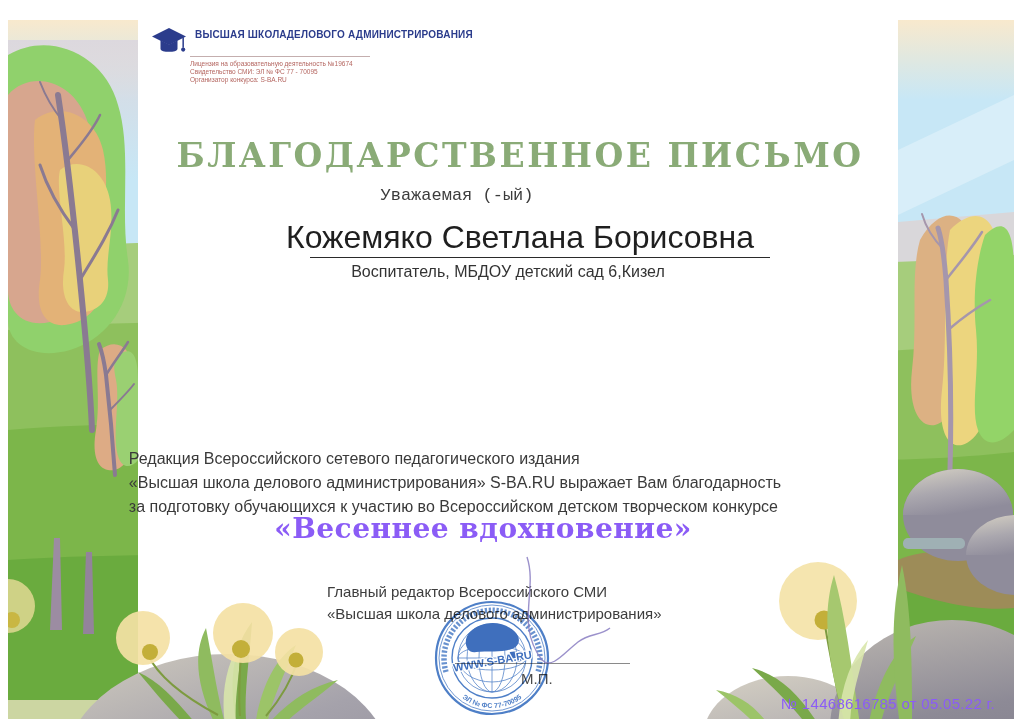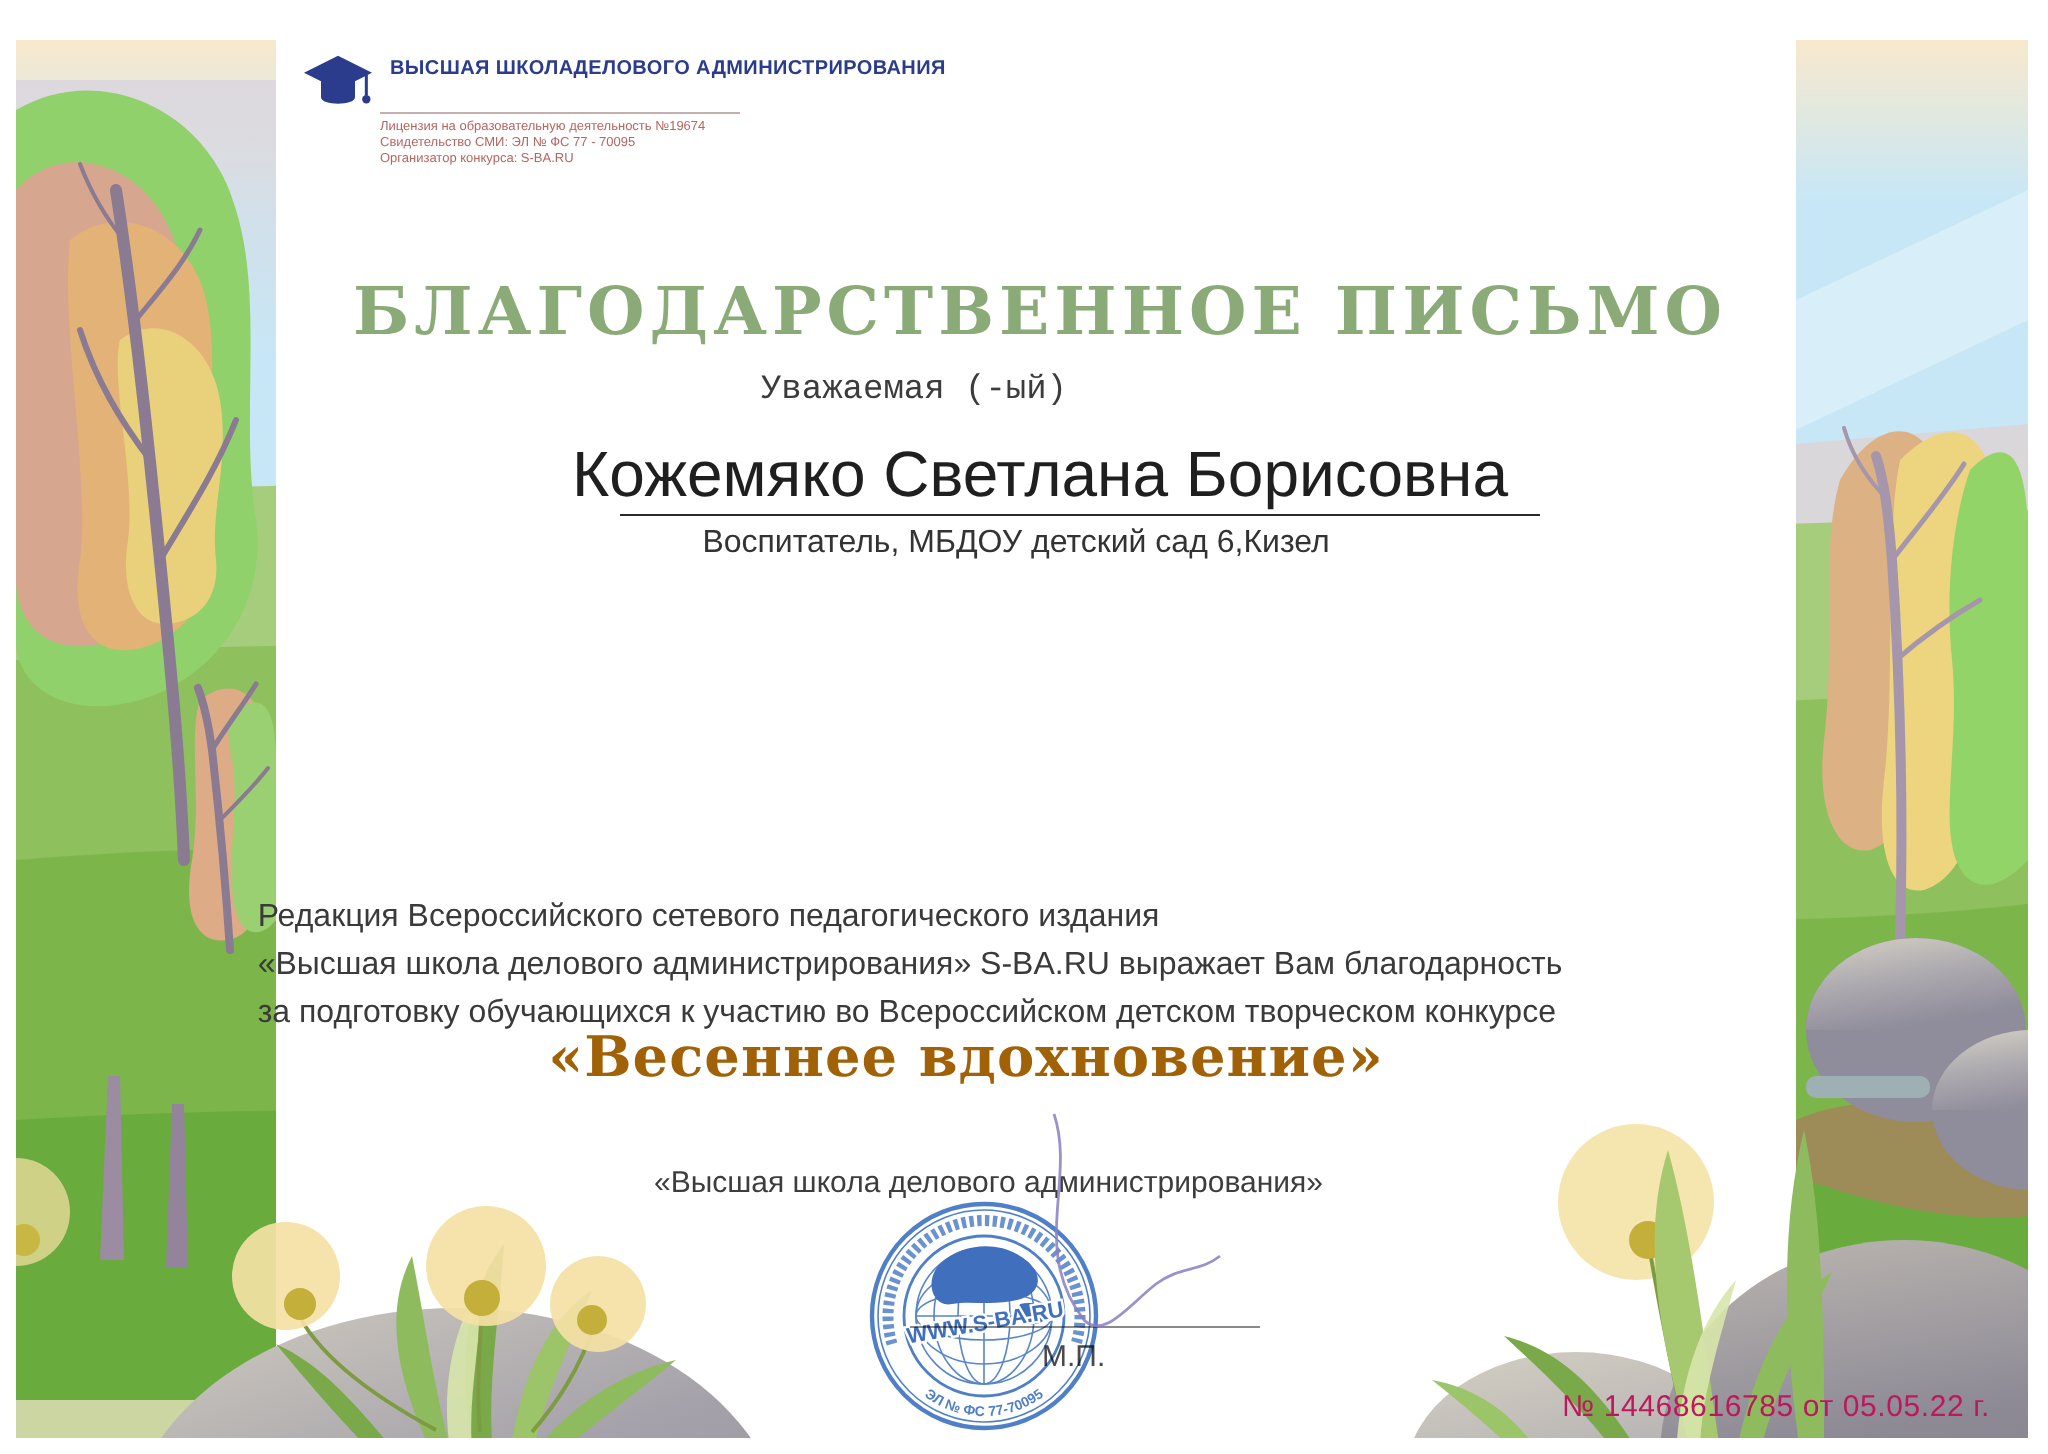--- a/index.html
+++ b/index.html
@@ -34,33 +34,33 @@
     left:520px;top:136px;font-family:"DejaVu Serif",serif;font-weight:bold;
     font-size:33px;letter-spacing:2.5px;color:#8aab77;text-align:center;
   }
   #salutation{left:457px;top:186px;font-size:17px;color:#3c3c3c;font-family:Liberation Mono, monospace;}
   #recipient-name{left:520px;top:219px;font-size:32px;color:#1f1f1f;}
   #name-underline{left:540px;top:257px;width:460px;height:0;border-top:1px solid #2a2a2a;transform:translateX(-50%);z-index:3;}
   #recipient-position{left:508px;top:263px;font-size:16px;color:#333333;}
   #body-text{left:455px;top:447px;font-size:16px;line-height:24px;color:#3a3a3a;}
   #contest-title{
     left:483px;top:512px;font-family:"DejaVu Serif",serif;font-weight:bold;
-    font-size:28px;letter-spacing:.5px;color:#a16207;
+    font-size:28px;letter-spacing:.5px;color:#8b5cf6;
   }
 
   
   #signatory{left:327px;top:581px;z-index:3;font-size:15px;line-height:21.5px;color:#3d3d3d;white-space:nowrap;}
   #signature-line{left:455px;top:663px;width:175px;height:0;border-top:1px solid #8a8a8a;z-index:4;}
   #seal-mark{left:521px;top:670px;z-index:4;font-size:15px;color:#4a4a4a;}
   #stamp-svg{left:422px;top:588px;z-index:5;mix-blend-mode:multiply;opacity:.92;}
   #signature-svg{left:500px;top:550px;z-index:6;}
 
   
   #doc-number{
-    right:29px;top:695px;z-index:9;font-size:15px;color:#be185d;
+    right:29px;top:695px;z-index:9;font-size:15px;color:#8b5cf6;
     letter-spacing:.3px;white-space:nowrap;text-align:center;
   }
 </style>
 </head>
 <body>
 
 <svg id="scene-svg" class="abs" width="1024" height="727" viewBox="0 0 1024 727">
   <defs>
     <clipPath id="cpScene">
         <rect x="8" y="20" width="1006" height="699"></rect>
@@ -243,20 +243,21 @@
 
 <div id="body-text" class="abs center-line">
   <div>Редакция Всероссийского сетевого педагогического издания</div>
   <div>«Высшая школа делового администрирования» S-BA.RU выражает Вам благодарность</div>
   <div>за подготовку обучающихся к участию во Всероссийском детском творческом конкурсе</div>
 </div>
 
 <div id="contest-title" class="abs center-line">«Весеннее вдохновение»</div>
 
 <div id="signatory" class="abs">
+  <div>Главный редактор Всероссийского СМИ</div>
   <div>«Высшая школа делового администрирования»</div>
 </div>
 
 <div id="signature-line" class="abs"></div>
 <div id="seal-mark" class="abs">М.П.</div>
 
 <svg id="stamp-svg" class="abs" width="140" height="140" viewBox="0 0 140 140">
   <g fill="none" stroke="#3f74c2">
     <circle cx="70" cy="70" r="56" stroke-width="2.2"></circle>
     <circle cx="70" cy="70" r="53" stroke-width="0.8"></circle>

